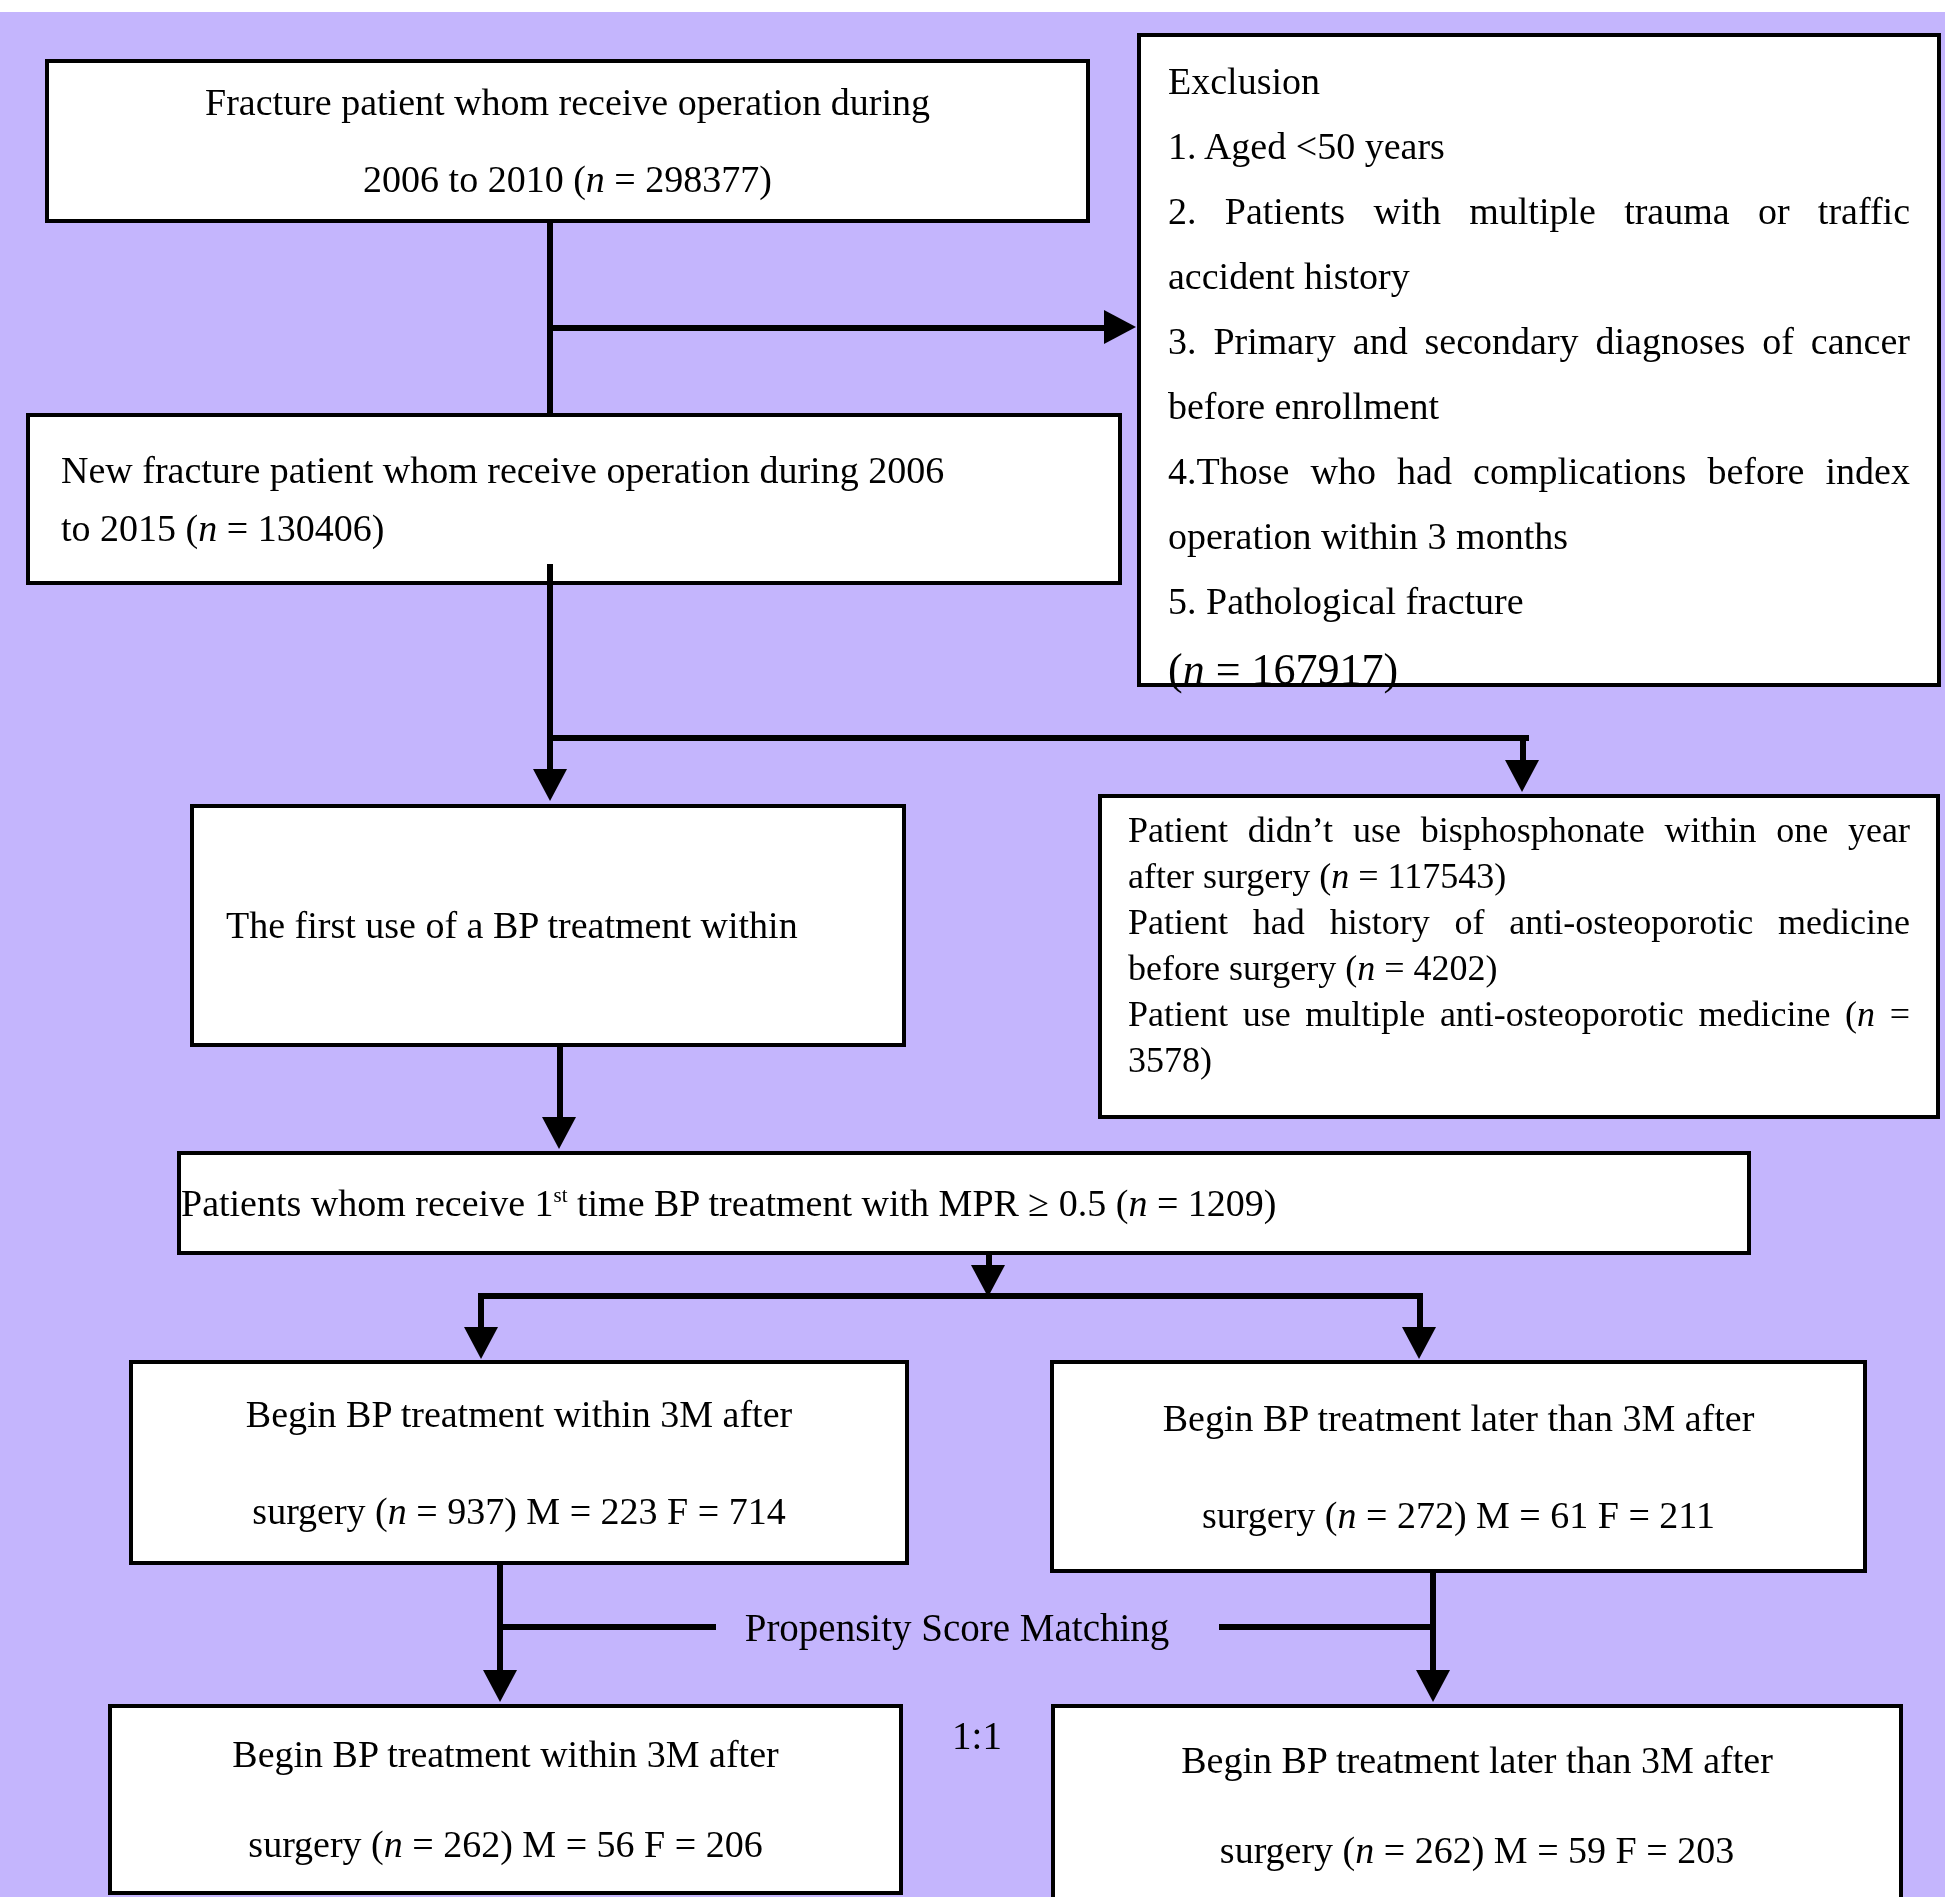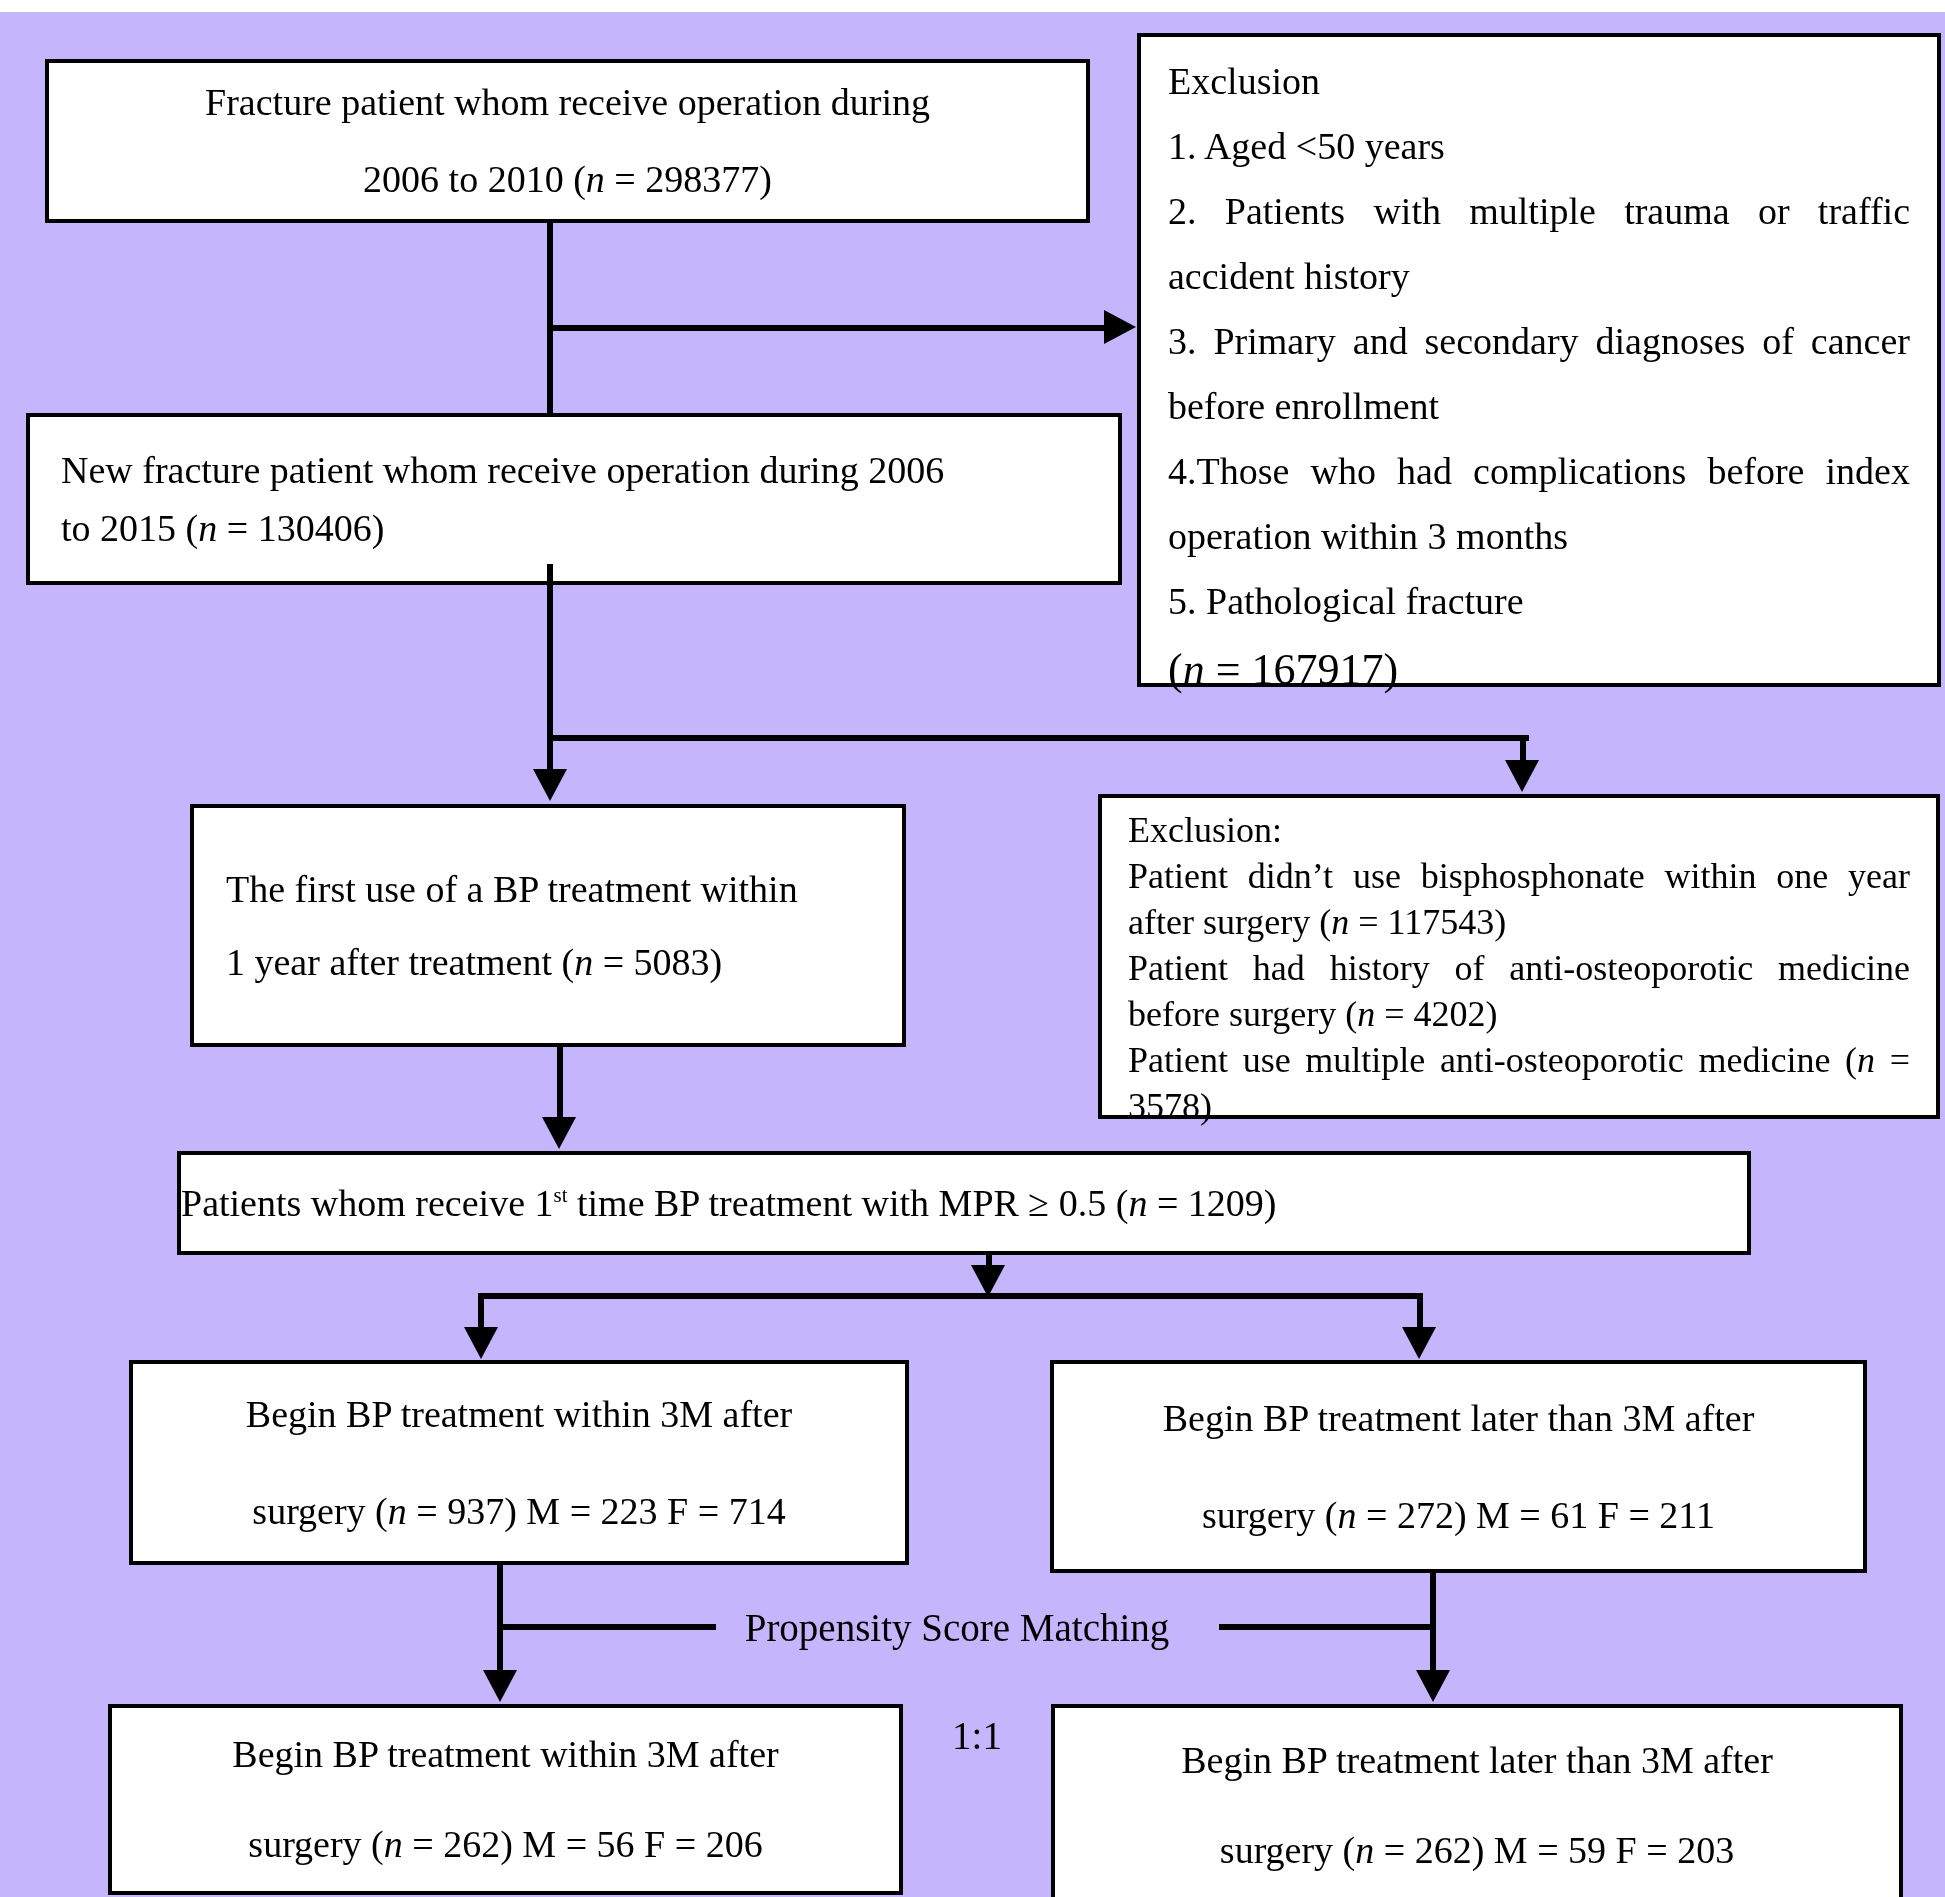--- a/index.html
+++ b/index.html
@@ -65,25 +65,23 @@
     <div class="bline" style="font-size:44px; line-height:72px;"><span>(</span><span class="it">n</span><span> = 167917)</span></div>
   </div>
 
   <div class="box" style="left:26px; top:401px; width:1096px; height:172px; font-size:38px; line-height:58px; padding-left:31px; padding-right:10.3px;">
     <div class="bline"><span>New fracture patient whom receive operation during 2006</span></div>
     <div class="bline"><span>to 2015 (</span><span class="it">n</span><span> = 130406)</span></div>
   </div>
 
   <div class="box" style="left:190px; top:792px; width:716px; height:243px; font-size:38px; line-height:57px; row-gap:62px; padding-left:32px; padding-right:5.1px;gap:16px;">
     <div class="bline"><span>The first use of a BP treatment within</span></div>
-    <div class="bline"><span>1 year after treatment (</span><span class="it">n</span><span> = 5083)</span></div>
   </div>
 
   <div class="box" style="left:1098px; top:782px; width:842px; height:325px; font-size:36px; line-height:46px; padding:9.3px 26px; justify-content:flex-start;">
-    <div class="bline"><span>Exclusion:</span></div>
     <div class="bline justify"><span>Patient didn’t use bisphosphonate within one year after surgery (</span><span class="it">n</span><span> = 117543)</span></div>
     <div class="bline justify"><span>Patient had history of anti-osteoporotic medicine before surgery (</span><span class="it">n</span><span> = 4202)</span></div>
     <div class="bline justify"><span>Patient use multiple anti-osteoporotic medicine (</span><span class="it">n</span><span> = 3578)</span></div>
   </div>
 
   <div class="box" style="left:177px; top:1139px; width:1574px; height:104px; font-size:38px; line-height:57px; ">
     <div class="bline"><span>Patients whom receive 1</span><sup>st</sup><span> time BP treatment with MPR ≥ 0.5 (</span><span class="it">n</span><span> = 1209)</span></div>
   </div>
 
   <div class="box" style="left:129px; top:1348px; width:780px; height:205px; font-size:38px; line-height:51px; row-gap:46px;">

